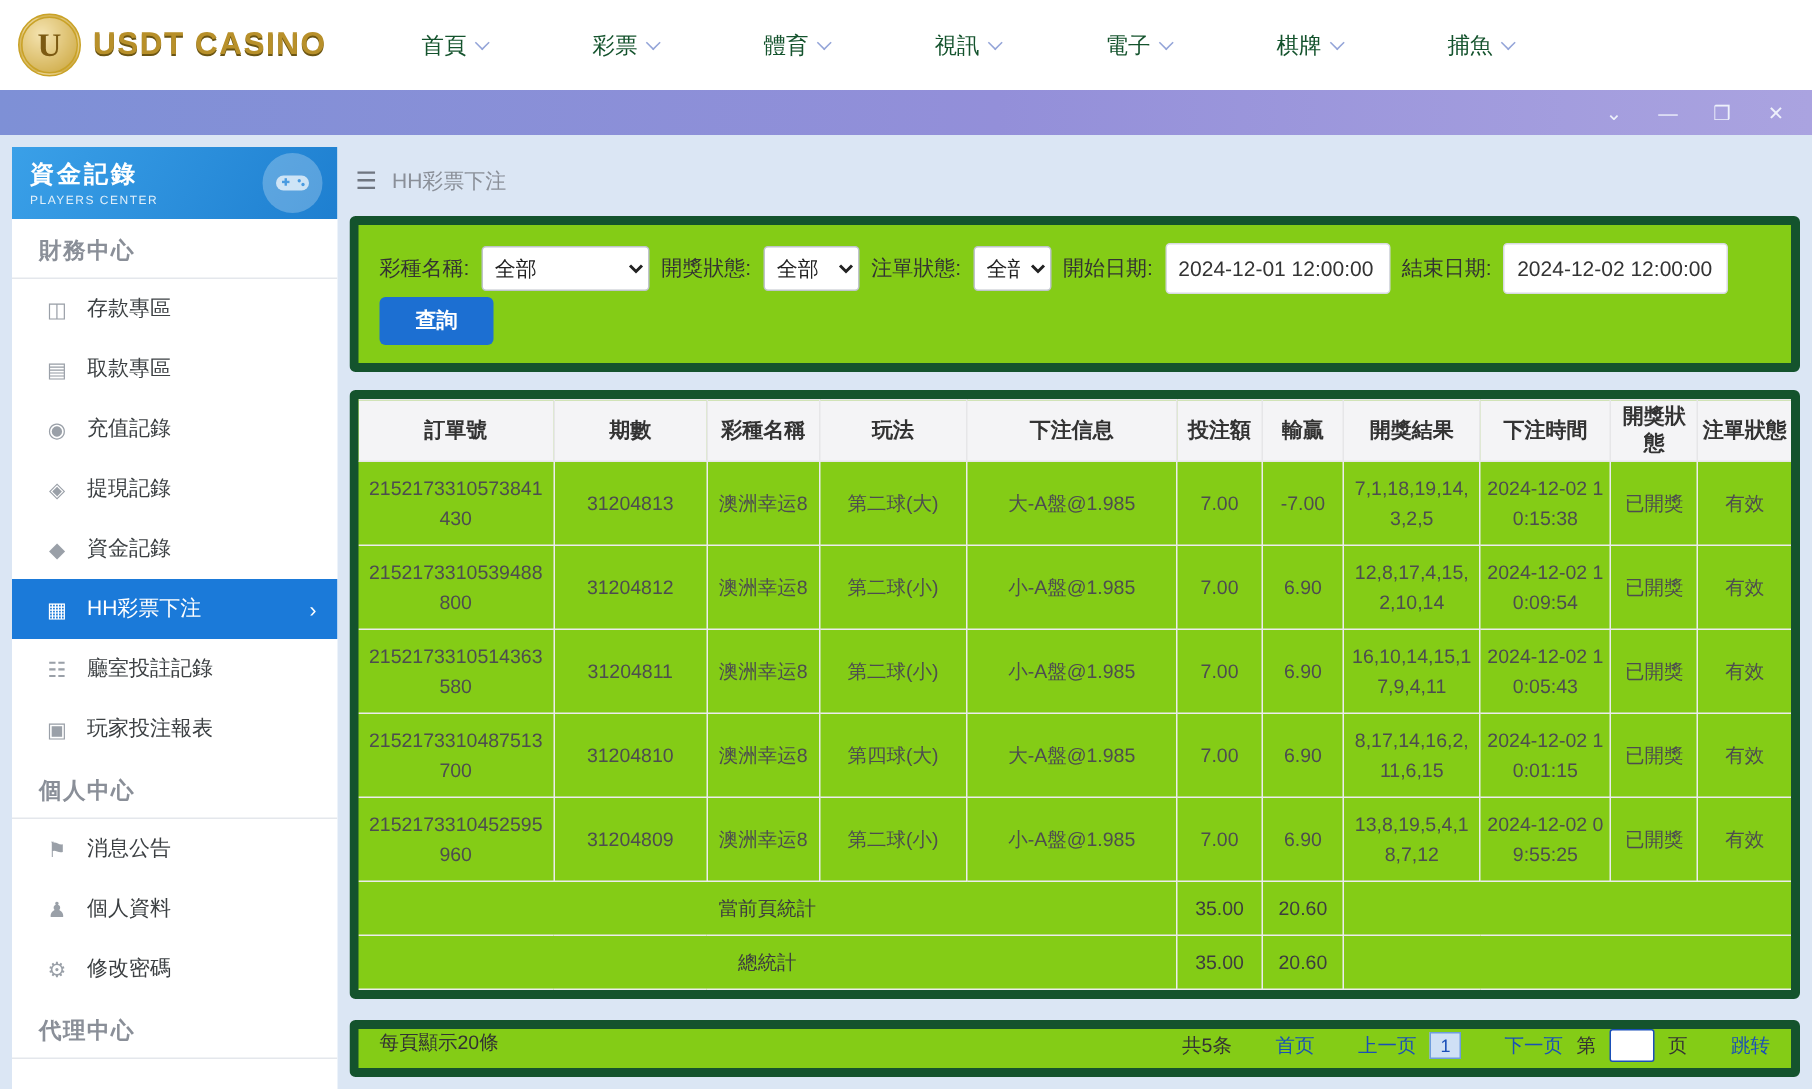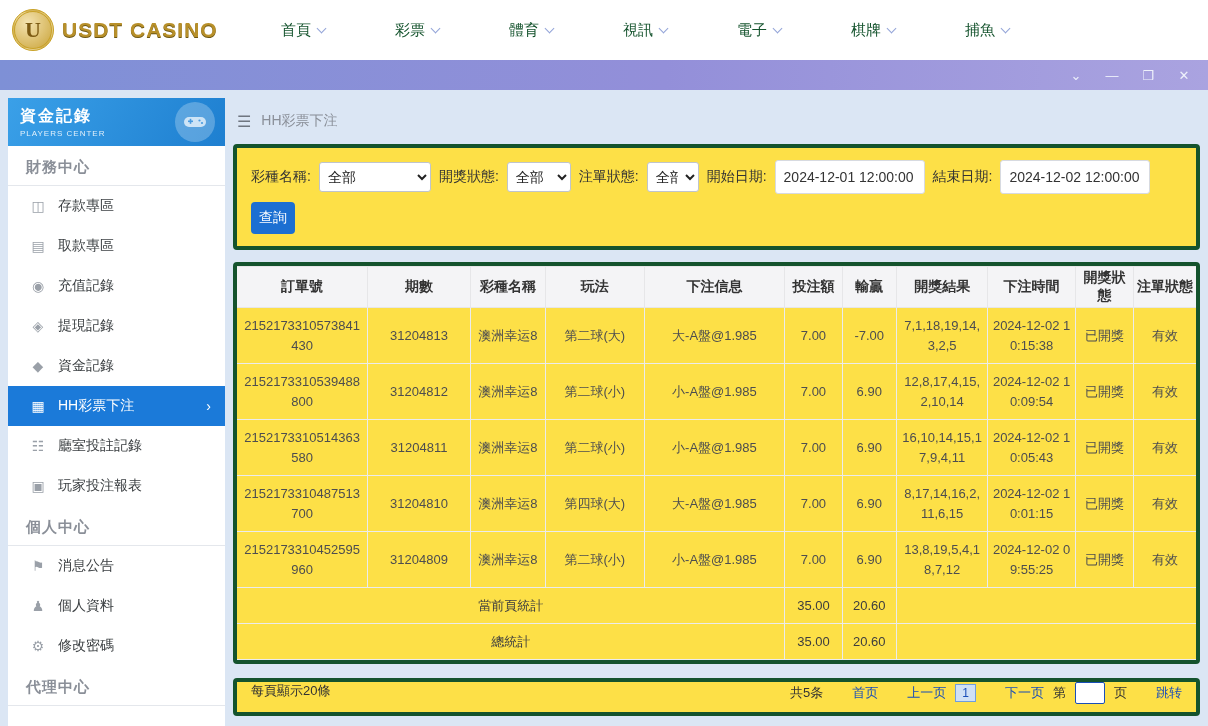--- a/index.html
+++ b/index.html
@@ -36,31 +36,31 @@
   .side-item .ic { width:16px; text-align:center; color:#9aa0a8; font-size:14px; }
   .side-item.active { background:#1b7ad9; color:#ffffff; }
   .side-item.active .ic { color:#ffffff; }
   .side-item .arrow { position:absolute; right:14px; color:#fff; font-size:14px; }
 
   
   .main { flex:1; display:flex; flex-direction:column; overflow:hidden; }
   .page-head { height:46px; display:flex; align-items:center; gap:10px; color:#8a8f98; font-size:14px; padding-left:4px; flex:0 0 auto; }
   .hamburger { font-size:16px; color:#6f7680; cursor:pointer; }
 
-  .card { background:#fde047; border:4px solid #14532d; border-radius:4px; }
+  .card { background:#84cc16; border:6px solid #14532d; border-radius:4px; }
   .filter-card { padding:12px 14px; flex:0 0 auto; }
   .filter-row { display:flex; align-items:center; gap:8px; flex-wrap:nowrap; font-size:14px; color:#333; }
   .filter-row label { white-space:nowrap; }
   select { height:30px; border:1px solid #bfc4cc; border-radius:3px; font-size:14px; color:#222; background:#fff; padding:0 4px; }
   .sel-lottery { width:112px; }
   .sel-draw { width:64px; }
   .sel-bet { width:52px; }
   input[type=text] { height:34px; border:1px solid #d7dae0; border-radius:3px; font-size:14px; color:#333; padding:0 8px; }
   .date-input { width:150px; }
-  .btn-search { margin-top:8px; background:#1c6fd2; color:#fff; border:none; border-radius:4px; font-size:14px; padding:7px 8px; cursor:pointer; }
+  .btn-search { margin-top:2px; background:#1c6fd2; color:#fff; border:none; border-radius:4px; font-size:14px; padding:7px 24px; cursor:pointer;font-weight:bold; }
 
   .table-card { margin-top:12px; flex:0 0 auto; overflow:hidden; }
   table { width:100%; border-collapse:collapse; table-layout:fixed; }
   th { background:#f4f4f6; font-size:14px; color:#333; font-weight:bold; border:1px solid #e6e6e8; height:38px; padding:2px 2px; }
   td { border:1px solid #ebebed; font-size:13px; color:#4d4d4f; text-align:center; padding:6px 4px; height:56px; }
   td.wrap { word-break:break-all; line-height:1.5; }
   tr.summary td { height:36px; font-size:13px; color:#3d3d3f; }
   thead th:first-child, tbody td:first-child { border-left:none; }
   thead th:last-child, tbody td:last-child { border-right:none; }
 

